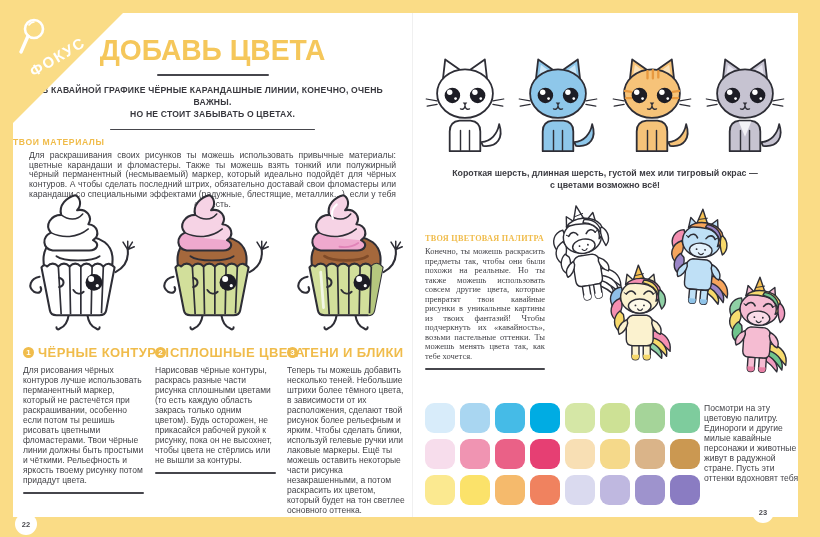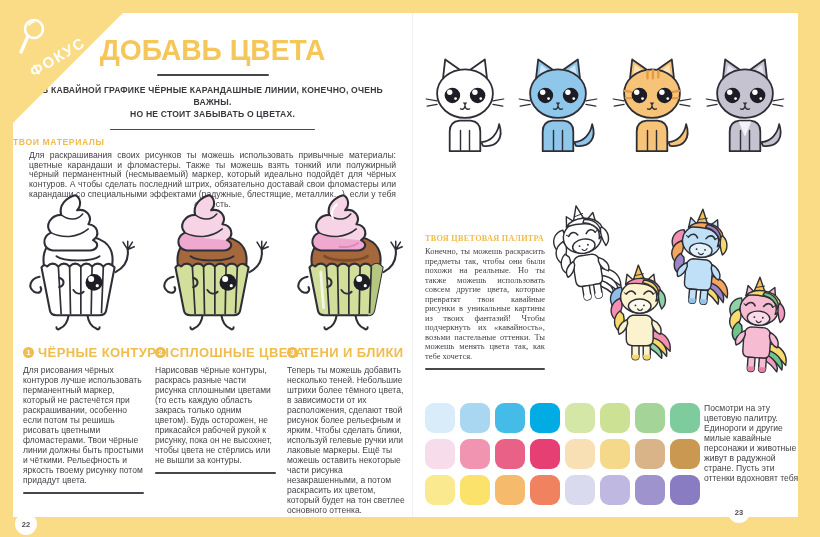--- a/index.html
+++ b/index.html
@@ -92,21 +92,21 @@
     position:absolute;left:292px;top:390px;width:102px;
     font-size:8.6px;line-height:10px;color:#444449;
   }
 
   .page-circle{
     position:absolute;width:22px;height:22px;border-radius:50%;background:#fff;
     display:flex;align-items:center;justify-content:center;
     font-size:7.5px;font-weight:700;color:#4a4a50;z-index:4;
   }
   .pc-left{left:7px;top:513px;margin-left:8px;}
-  .pc-right{left:728px;top:501px;}
+  .pc-right{left:752px;top:501px;}
 </style>
 </head>
 <body>
 
 <svg class="magnifier" width="42" height="52" viewBox="0 0 42 52">
   <circle cx="21" cy="16" r="9" fill="none" stroke="#ffffff" stroke-width="2.6"></circle>
   <path d="M15,23 L8,39" stroke="#ffffff" stroke-width="3.4" stroke-linecap="round" fill="none"></path>
   <path d="M16,12 q2,-3 5,-3" stroke="#ffffff" stroke-width="1.6" stroke-linecap="round" fill="none"></path>
 </svg>
 <div class="badge-text">ФОКУС</div>
@@ -314,20 +314,24 @@
   <circle cx="36" cy="47" r="8.6" fill="#1d1d25"></circle>
   <circle cx="64" cy="47" r="8.6" fill="#1d1d25"></circle>
   <circle cx="33" cy="43.5" r="3" fill="#fff"></circle>
   <circle cx="61" cy="43.5" r="3" fill="#fff"></circle>
   <circle cx="39.5" cy="50.5" r="1.5" fill="#fff"></circle>
   <circle cx="67.5" cy="50.5" r="1.5" fill="#fff"></circle>
   <path d="M47.5,55 L52.5,55 L50,58.5 Z" fill="#2E2E36"></path>
   <path d="M50,58.5 C50,62 47,63 45,62 M50,58.5 C50,62 53,63 55,62" fill="none" stroke="#2E2E36" stroke-width="1.6" stroke-linecap="round"></path>
   <path d="M19,53 L7,51 M19,57 L8,59 M81,53 L93,51 M81,57 L92,59" stroke="#2E2E36" stroke-width="1.4" stroke-linecap="round"></path>
   </svg></div>
+    </div>
+    <div class="cats-caption">
+      <span>Короткая шерсть, длинная шерсть, густой мех или тигровый окрас —</span><br>
+      <span>с цветами возможно всё!</span>
     </div>
 
     <div class="palette-block">
       <div class="palette-heading">ТВОЯ ЦВЕТОВАЯ ПАЛИТРА</div>
       <div class="palette-body">Конечно, ты можешь раскрасить предметы так, чтобы они были похожи на реальные. Но ты также можешь использовать совсем другие цвета, которые превратят твои кавайные рисунки в уникальные картины из твоих фантазий! Чтобы подчеркнуть их «кавайность», возьми пастельные оттенки. Ты можешь менять цвета так, как тебе хочется.</div>
       <div class="rule"></div>
     </div>
 
     <div class="unicorns">
       <div class="unicorn u-outline"><svg width="78" height="106" viewBox="0 0 110 150">

